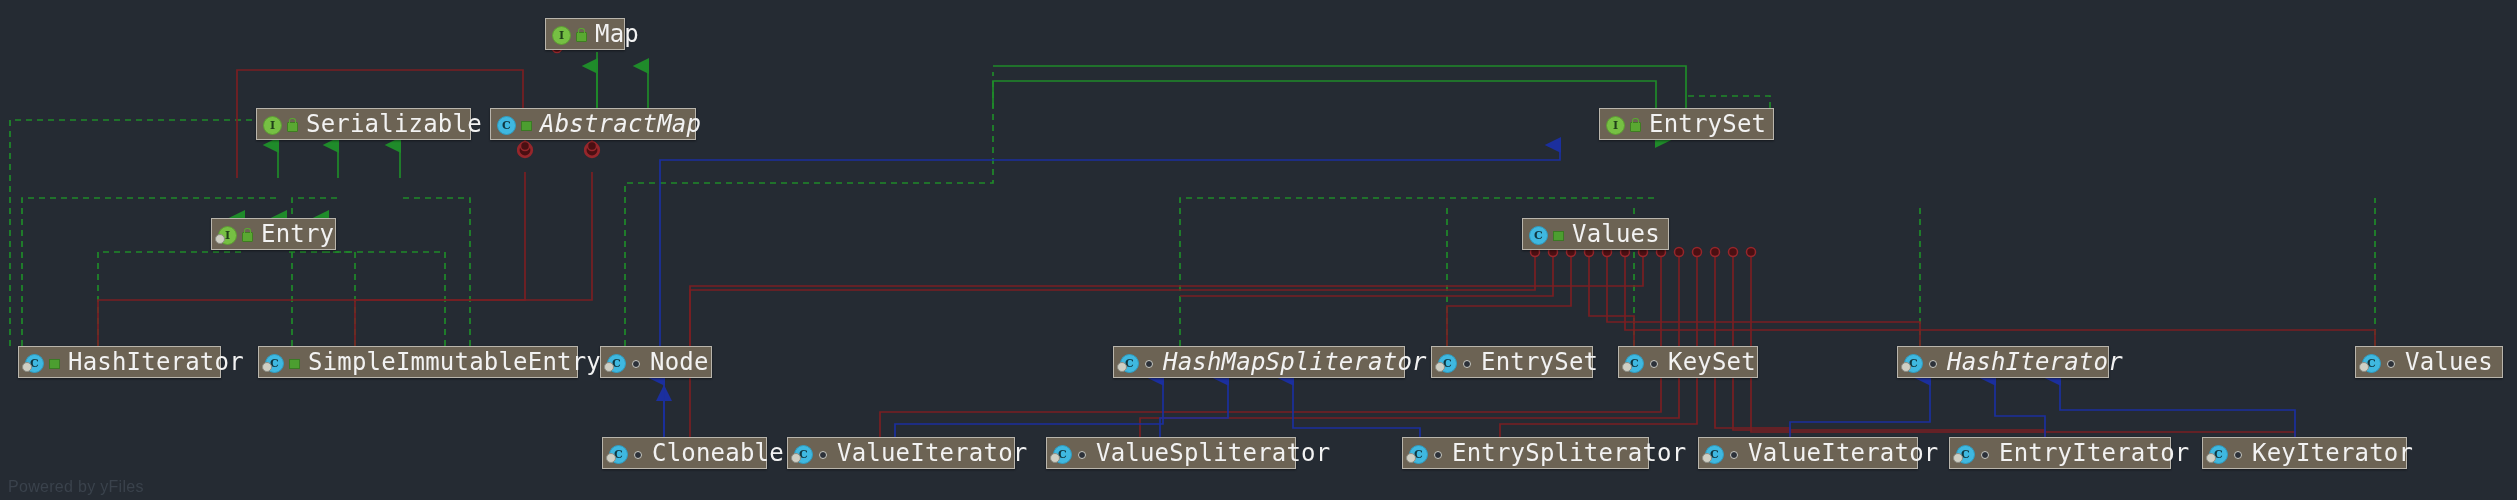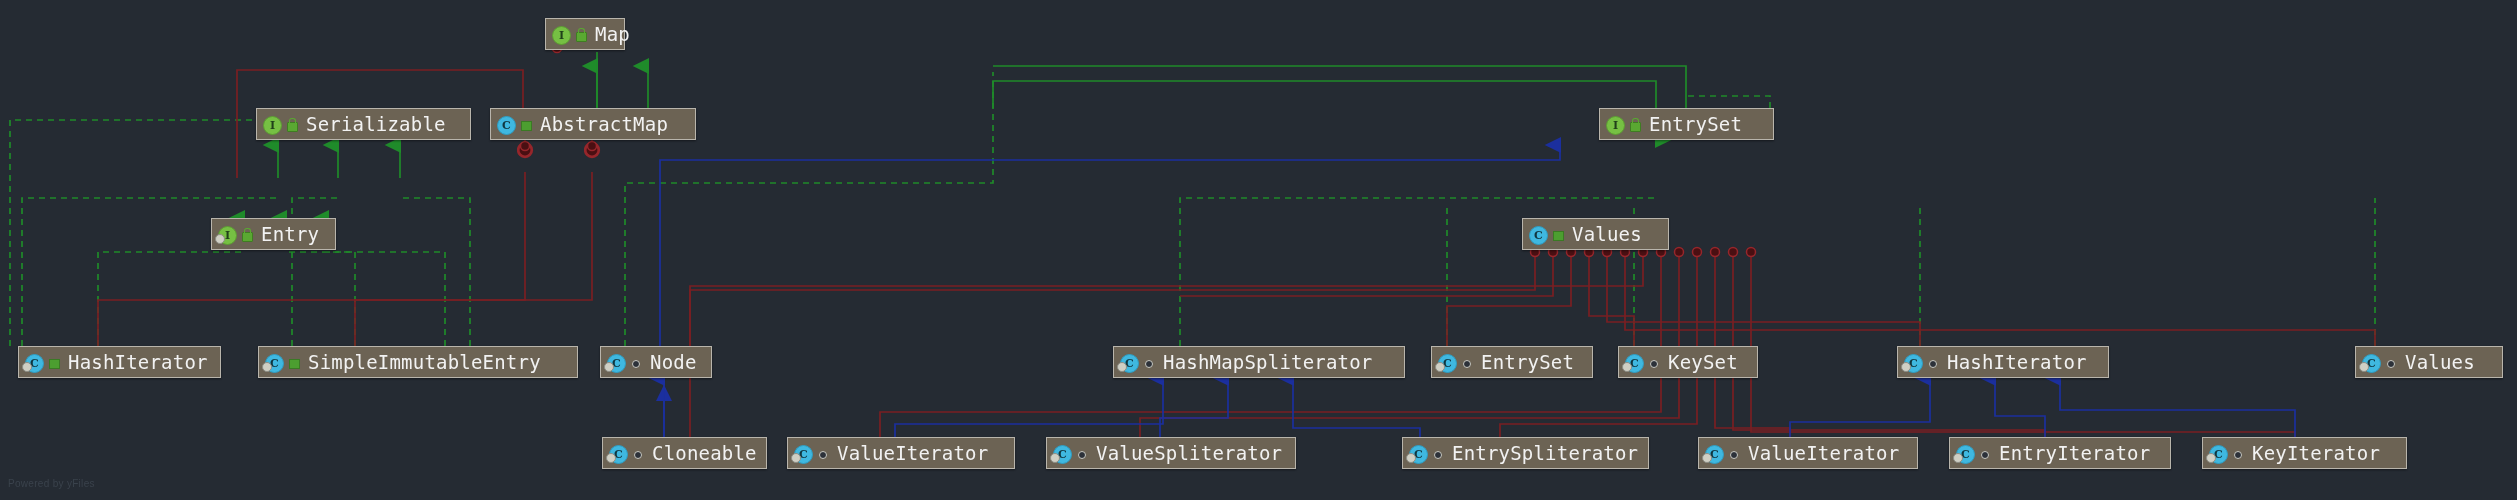--- a/index.html
+++ b/index.html
@@ -4,44 +4,44 @@
 <style>
   html,body{margin:0;padding:0;background:#252b33;}
   body{width:2517px;height:500px;position:relative;overflow:hidden;
        font-family:"DejaVu Sans Mono","Liberation Mono",monospace;}
   #canvas{position:absolute;inset:0;}
   svg.edges{position:absolute;left:0;top:0;width:2517px;height:500px;pointer-events:none;}
 
   .node{position:absolute;box-sizing:border-box;height:32px;display:flex;align-items:center;
         background:#6c6354;border:1px solid #b9b5ac;padding:0 9px 0 6px;
         box-shadow:0 1px 2px rgba(0,0,0,.45);}
-  .node .lbl{color:#f2f2f2;font-size:19px;line-height:19px;letter-spacing:.2px;
+  .node .lbl{color:#f2f2f2;font-size:24px;line-height:19px;letter-spacing:.2px;
              white-space:nowrap;margin-left:8px;}
-  .node.abstract .lbl{}
+  .node.abstract .lbl{font-style:italic;}
 
   .ic{position:relative;width:17px;height:17px;flex:0 0 17px;}
   .ic .disc{position:absolute;left:0;top:0;width:17px;height:17px;border-radius:50%;
             display:flex;align-items:center;justify-content:center;
             font-size:11px;font-weight:bold;font-family:"DejaVu Serif","Liberation Serif",serif;}
   .ic.iface .disc{background:#76c043;color:#20401a;border:1px solid #5d9e33;}
   .ic.cls   .disc{background:#3fb8e0;color:#10363f;border:1px solid #2e9ec4;}
   .ic .ear{position:absolute;left:-3px;bottom:-1px;width:8px;height:8px;border-radius:50%;
            background:#cfcfc4;border:1px solid #8d8d84;}
 
   .mk{width:13px;height:13px;flex:0 0 13px;margin-left:5px;position:relative;}
   .mk.lock::before{content:"";position:absolute;left:2px;top:4px;width:9px;height:8px;
       background:#5aa832;border:1px solid #3f7d22;border-radius:1px;}
   .mk.lock::after{content:"";position:absolute;left:4px;top:0px;width:5px;height:6px;
       border:1.5px solid #5aa832;border-bottom:none;border-radius:3px 3px 0 0;}
   .mk.sq::before{content:"";position:absolute;left:2px;top:3px;width:9px;height:8px;
       background:#4c9e30;border:1px solid #3a7a24;}
   .mk.dot::before{content:"";position:absolute;left:3px;top:4px;width:6px;height:6px;
       border-radius:50%;background:#2c3139;border:1.5px solid #c9c9c2;}
 
-  #watermark{position:absolute;left:8px;top:478px;color:#3a424c;font-size:10px;
+  #watermark{position:absolute;left:8px;top:478px;color:#3a424c;font-size:16px;
              font-family:"Liberation Sans",sans-serif;letter-spacing:.3px;}
 </style>
 </head>
 <body>
 
 <div id="canvas">
 
   <svg class="edges">
     <defs>
       <marker id="ag" markerWidth="11" markerHeight="11" refX="5.5" refY="9.6" orient="auto">

